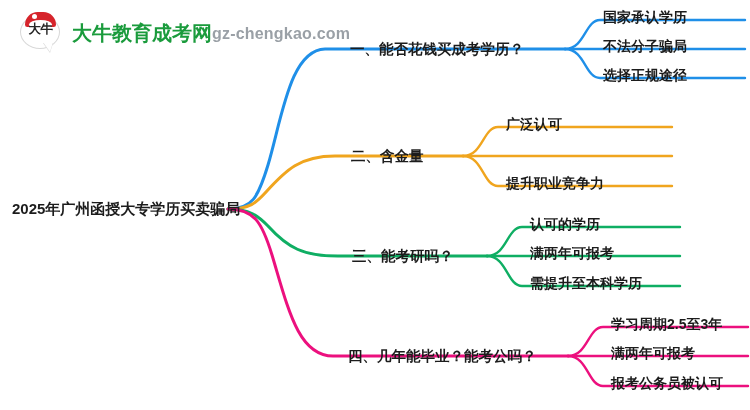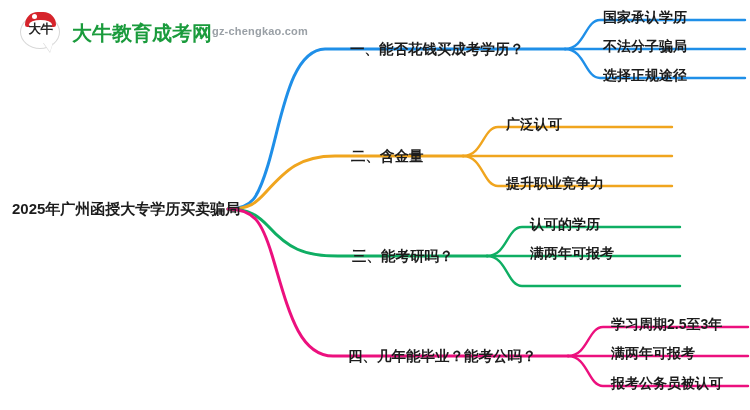--- a/index.html
+++ b/index.html
@@ -107,21 +107,21 @@
   }
   #logo-title {
     font-size: 20px;
     font-weight: bold;
     color: #1a9b3c;
     letter-spacing: 0px;
     white-space: nowrap;
   }
   #logo-sub {
     margin-top: 3px;
-    font-size: 11px;
+    font-size: 16px;
     font-weight: bold;
     color: #9aa0a6;
     letter-spacing: 0.2px;
     white-space: nowrap;
   }
 
   
   #map-svg {
     position: absolute;
     left: 0;
@@ -209,19 +209,20 @@
   <div class="node leaf-node" style="left:603px; top:39px;">不法分子骗局</div>
   <div class="node leaf-node" style="left:603px; top:68px;">选择正规途径</div>
 
   <div class="node branch-node" style="left:351px; top:149px;">二、含金量</div>
   <div class="node leaf-node" style="left:506px; top:117px;">广泛认可</div>
   <div class="node leaf-node" style="left:506px; top:176px;">提升职业竞争力</div>
 
   <div class="node branch-node" style="left:352px; top:249px;">三、能考研吗？</div>
   <div class="node leaf-node" style="left:530px; top:217px;">认可的学历</div>
   <div class="node leaf-node" style="left:530px; top:246px;">满两年可报考</div>
+  <div class="node leaf-node" style="left:530px; top:276px;">需提升至本科学历</div>
 
   <div class="node branch-node" style="left:348px; top:349px;">四、几年能毕业？能考公吗？</div>
   <div class="node leaf-node" style="left:611px; top:317px;">学习周期2.5至3年</div>
   <div class="node leaf-node" style="left:611px; top:346px;">满两年可报考</div>
   <div class="node leaf-node" style="left:611px; top:376px;">报考公务员被认可</div>
 
 </div>
 
 </body></html>

